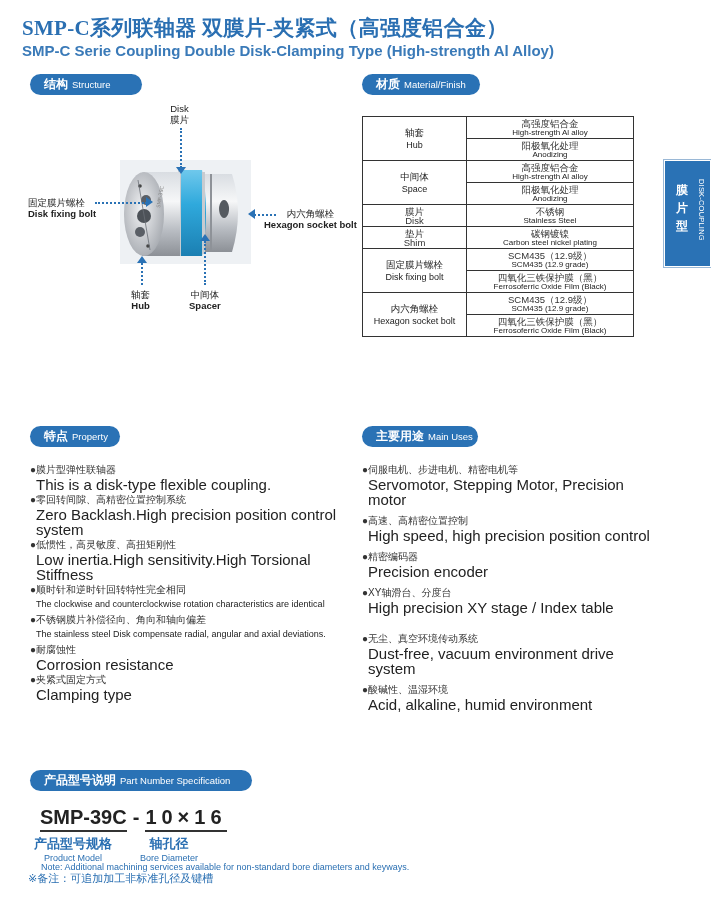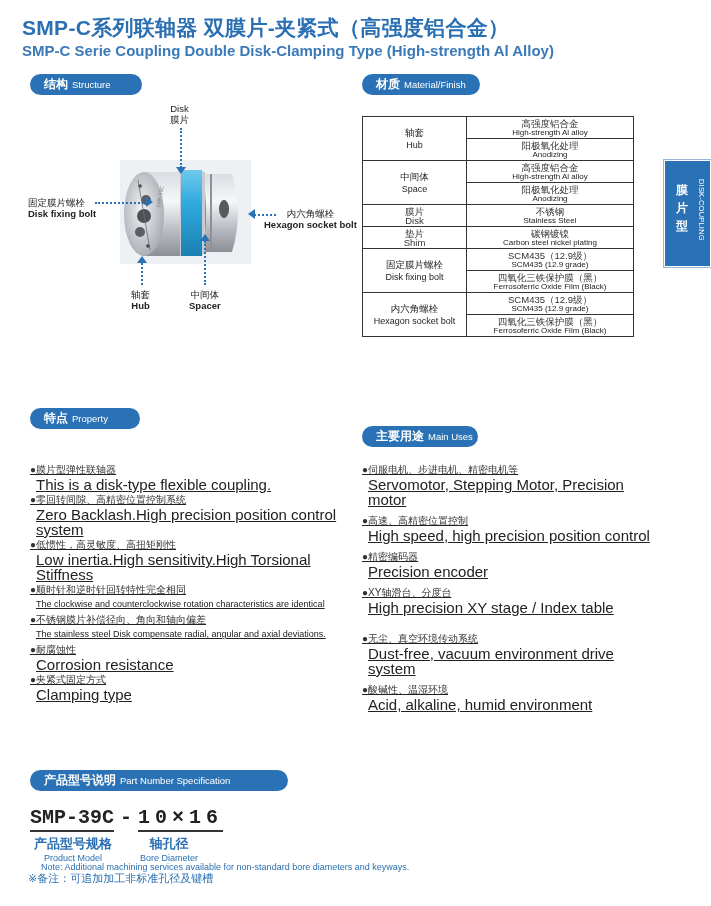--- a/index.html
+++ b/index.html
@@ -1,20 +1,20 @@
 <!DOCTYPE html>
 <html><head>
 <meta charset="utf-8">
 <style>
   * { margin: 0; padding: 0; box-sizing: border-box; }
   body {
     width: 711px; height: 906px; background: #ffffff; position: relative; overflow: hidden;
     font-family: "Liberation Sans", "DejaVu Sans", sans-serif; color: #222;
   }
-  .title-cn { position: absolute; left: 22px; top: 14px; font-size: 21px; font-weight: bold; color: #2a6fb2; letter-spacing: 0.3px; white-space: nowrap; }
+  .title-cn { position: absolute; left: 22px; top: 14px; font-size: 21px; font-weight: bold; color: #2a6fb2; letter-spacing: 0.3px; white-space: nowrap; font-family: Liberation Serif, serif; }
   .title-en { position: absolute; left: 22px; top: 42px; font-size: 15px; font-weight: bold; color: #3a7ab8; white-space: nowrap; }
 
   .pill {
     position: absolute; height: 21px; border-radius: 11px; background: #2a72b5;
     color: #fff; display: flex; align-items: center; padding: 0 14px; white-space: nowrap;
   }
   .pill .cn { font-size: 12px; font-weight: bold; margin-right: 4px; }
   .pill .en { font-size: 9.5px; }
   .photo { position: absolute; left: 120px; top: 160px; width: 131px; height: 104px; background: #eef1f4; overflow: hidden; }
   .lbl { position: absolute; font-size: 9.5px; color: #222; text-align: center; line-height: 11px; white-space: nowrap; }
@@ -37,27 +37,27 @@
 
   
   .side-tab {
     position: absolute; left: 664px; top: 160px; width: 47px; height: 107px; background: #2a72b5;
     border: 1px solid #ffffff; outline: 1px solid #9ab8d6;
   }
   .side-tab .cn { position: absolute; left: 10px; top: 20px; width: 14px; color: #fff; font-size: 12px; font-weight: bold; line-height: 18px; text-align: center; }
   .side-tab .en { position: absolute; left: 32px; top: 18px; color: #fff; font-size: 7.5px; writing-mode: vertical-rl; letter-spacing: 0.2px; }
 
   
-  .list { position: absolute; font-size: 10px; text-decoration: underline; }
+  .list { position: absolute; font-size: 10px; }
   .list .item { margin-bottom: 0; }
   .list .cn { color: #333; font-size: 10px; line-height: 15px; }
   .list .en { color: #222; font-size: 15px; line-height: 15px; padding-left: 6px; }
 
   
-  .pn { position: absolute; left: 30px; top: 806px; font-family: Liberation Mono, monospace; font-weight: bold; font-size: 20px; color: #222; white-space: nowrap; }
+  .pn { position: absolute; left: 40px; top: 806px; font-family: Liberation Sans, sans-serif; font-weight: bold; font-size: 20px; color: #222; white-space: nowrap; }
   .pn .seg1 { display: inline-block; border-bottom: 2px solid #333; padding-bottom: 1px; }
   .pn .seg2 { display: inline-block; border-bottom: 2px solid #333; padding-bottom: 1px; letter-spacing: 5px; }
   .pn .dash { display: inline-block; margin: 0 6px; }
   .pn-lbl { position: absolute; text-align: center; white-space: nowrap; }
   .pn-lbl .cn { color: #2a6fb2; font-size: 13px; font-weight: bold; display: block; line-height: 16px; }
   .pn-lbl .en { color: #2a6fb2; font-size: 9px; display: block; line-height: 12px; }
   .note-cn { position: absolute; left: 28px; top: 871px; font-size: 11px; color: #2a6fb2; white-space: nowrap; }
   .note-en { position: absolute; left: 41px; top: 862px; font-size: 9px; color: #2a6fb2; white-space: nowrap; }
 </style>
 </head>
@@ -247,21 +247,21 @@
 
 <div class="side-tab">
   <div class="cn">
     <span>膜</span><br>
     <span>片</span><br>
     <span>型</span>
   </div>
   <div class="en">DISK-COUPLING</div>
 </div>
 
-<div class="pill" style="left:30px;top:408px;width:110px;">
+<div class="pill" style="left:30px;top:426px;width:90px;">
   <span class="cn">特点</span>
   <span class="en">Property</span>
 </div>
 <div class="list" style="left:30px;top:462px;width:320px;">
   <div class="item">
       <div class="cn">●膜片型弹性联轴器</div>
       <div class="en">This is a disk-type flexible coupling.</div>
     </div>
   <div class="item">
       <div class="cn">●零回转间隙、高精密位置控制系统</div>
@@ -313,21 +313,21 @@
   <div class="item" style="margin-bottom:6px;">
       <div class="cn">●无尘、真空环境传动系统</div>
       <div class="en">Dust-free, vacuum environment drive system</div>
     </div>
   <div class="item">
       <div class="cn">●酸碱性、温湿环境</div>
       <div class="en">Acid, alkaline, humid environment</div>
     </div>
 </div>
 
-<div class="pill" style="left:30px;top:770px;width:258px;">
+<div class="pill" style="left:30px;top:770px;width:222px;">
   <span class="cn">产品型号说明</span>
   <span class="en">Part Number Specification</span>
 </div>
 
 <div class="pn">
   <span class="seg1">SMP-39C</span><span class="dash">-</span><span class="seg2">10×16</span>
 </div>
 
 <div class="pn-lbl" style="left:34px;top:836px;">
   <span class="cn">产品型号规格</span>

